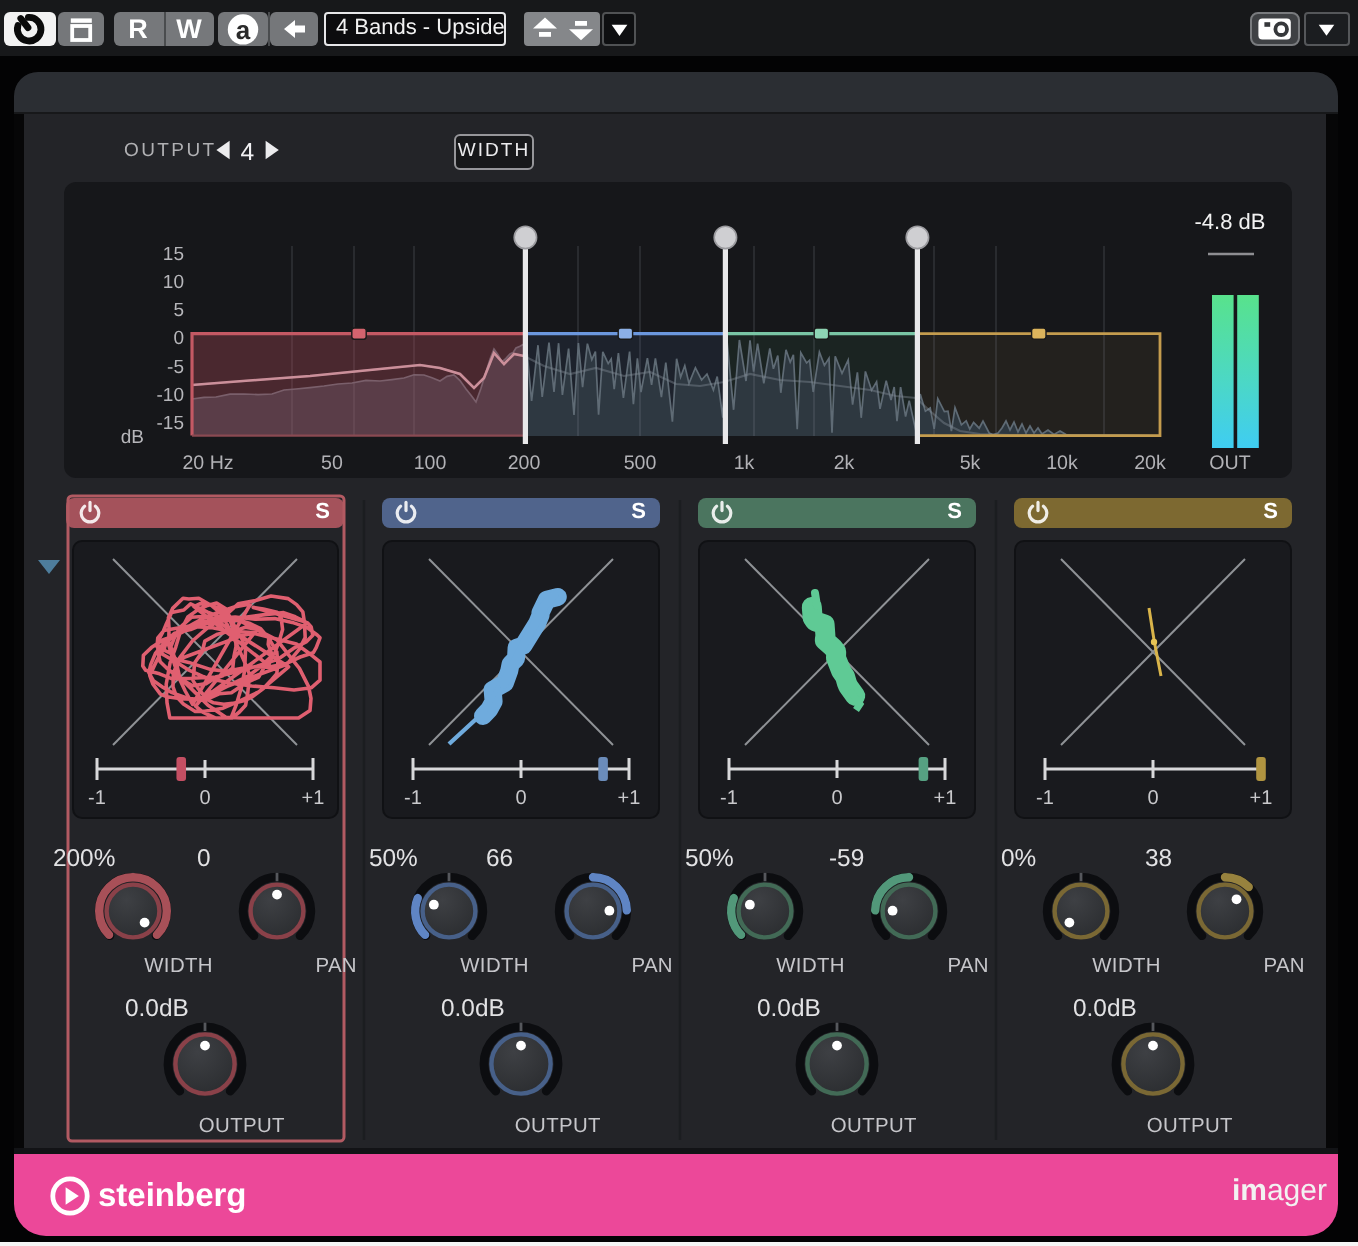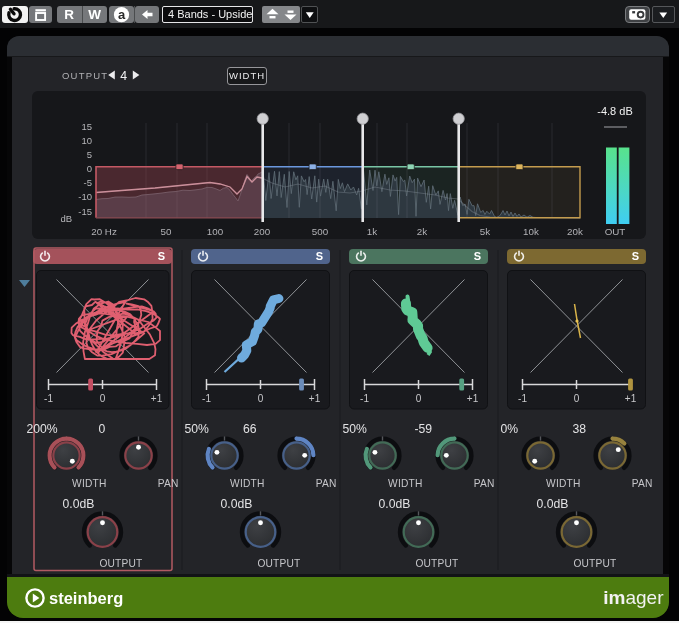--- a/index.html
+++ b/index.html
@@ -5,21 +5,21 @@
 #toolbar{position:absolute;left:0;top:0;width:679px;height:28px;background:#17181a}
 .tbtn{position:absolute;top:5.5px;height:17.5px;border-radius:3px}
 .tlbl{color:#fff;font-weight:bold;font-size:13.5px;line-height:17.5px;text-align:center}
 #win{position:absolute;left:7px;top:36px;width:662px;height:581.5px;background:#060607;border-radius:12px 12px 16px 16px}
 #content{position:absolute;left:4.5px;top:20.5px;width:651.5px;height:518px;background:#232428}
 #specpanel{position:absolute;left:32px;top:90.5px;width:614px;height:148.5px;background:#16171a;border-radius:6px}
 .bhead{position:absolute;top:248.5px;width:139px;height:15.5px;border-radius:4px}
 .solo{position:absolute;right:7px;top:1px;color:#fff;font-weight:bold;font-size:11px}
 .val{position:absolute;text-align:left;color:#e2e2e4;font-size:12.2px}
 .name{position:absolute;text-align:right;color:#c6c6ca;font-size:10.2px;letter-spacing:0.2px}
-#footer{position:absolute;left:0;bottom:0;width:662px;height:40.5px;background:#4d7c0f;border-radius:0 0 16px 16px}
+#footer{position:absolute;left:0;bottom:0;width:662px;height:40.5px;background:#ec4899;border-radius:0 0 16px 16px}
 </style></head><body>
 <div id="toolbar">
  <div class="tbtn" style="left:2px;width:25.5px;background:#f2f2f2">
   <svg width="25" height="17" viewBox="0 0 25 17">
         <g transform="rotate(-38 12.6 8.6)" stroke="#0a0a0a" stroke-width="3.4" fill="none" stroke-linecap="round">
           <path d="M 9.3 3.7 A 5.9 5.9 0 1 0 15.9 3.7"></path>
           <line x1="12.6" y1="1.8" x2="12.6" y2="7.6"></line>
         </g>
       </svg>
  </div>
@@ -77,21 +77,21 @@
 </div>
 <div id="win">
  <div style="position:absolute;left:0;top:0;width:662px;height:21px;background:#2b2e33;border-radius:12px 12px 0 0;border-bottom:1px solid #17181a"></div>
  <div id="content"></div>
  <div id="footer">
   <svg width="22" height="22" viewBox="0 0 22 22" style="position:absolute;left:17px;top:10px">
         <circle cx="11" cy="11" r="8.6" fill="none" stroke="#fff" stroke-width="2.4"></circle>
         <path d="M 8.8 6.6 L 15.4 11 L 8.8 15.4 Z" fill="#fff"></path>
       </svg>
   <div style="position:absolute;left:42px;top:11.5px;color:#fff;font-weight:bold;font-size:16.5px">steinberg</div>
-  <div style="position:absolute;right:5.5px;top:9.5px;color:#f2f2f2;font-size:19px"><b>im</b>ager</div>
+  <div style="position:absolute;right:5.5px;top:9.5px;color:#f2f2f2;font-size:15px"><b>im</b>ager</div>
  </div>
 </div>
 
 <div style="position:absolute;left:62px;top:69.5px;color:#b0b0b3;font-size:9.5px;letter-spacing:1.2px">OUTPUT</div>
 <svg width="679" height="623" viewBox="0 0 679 623" style="position:absolute;left:0;top:0;pointer-events:none">
  <path d="M 114.8 70.4 L 108.2 75 L 114.8 79.6 Z" fill="#ececee"></path>
  <path d="M 132.8 70.4 L 139.4 75 L 132.8 79.6 Z" fill="#ececee"></path>
  <text x="123.7" y="80.2" fill="#f2f2f4" font-size="12.3" font-family="Liberation Sans" text-anchor="middle">4</text>
  <path d="M 19 280 L 30 280 L 24.5 287 Z" fill="#4e7d9c"></path>
 </svg>

